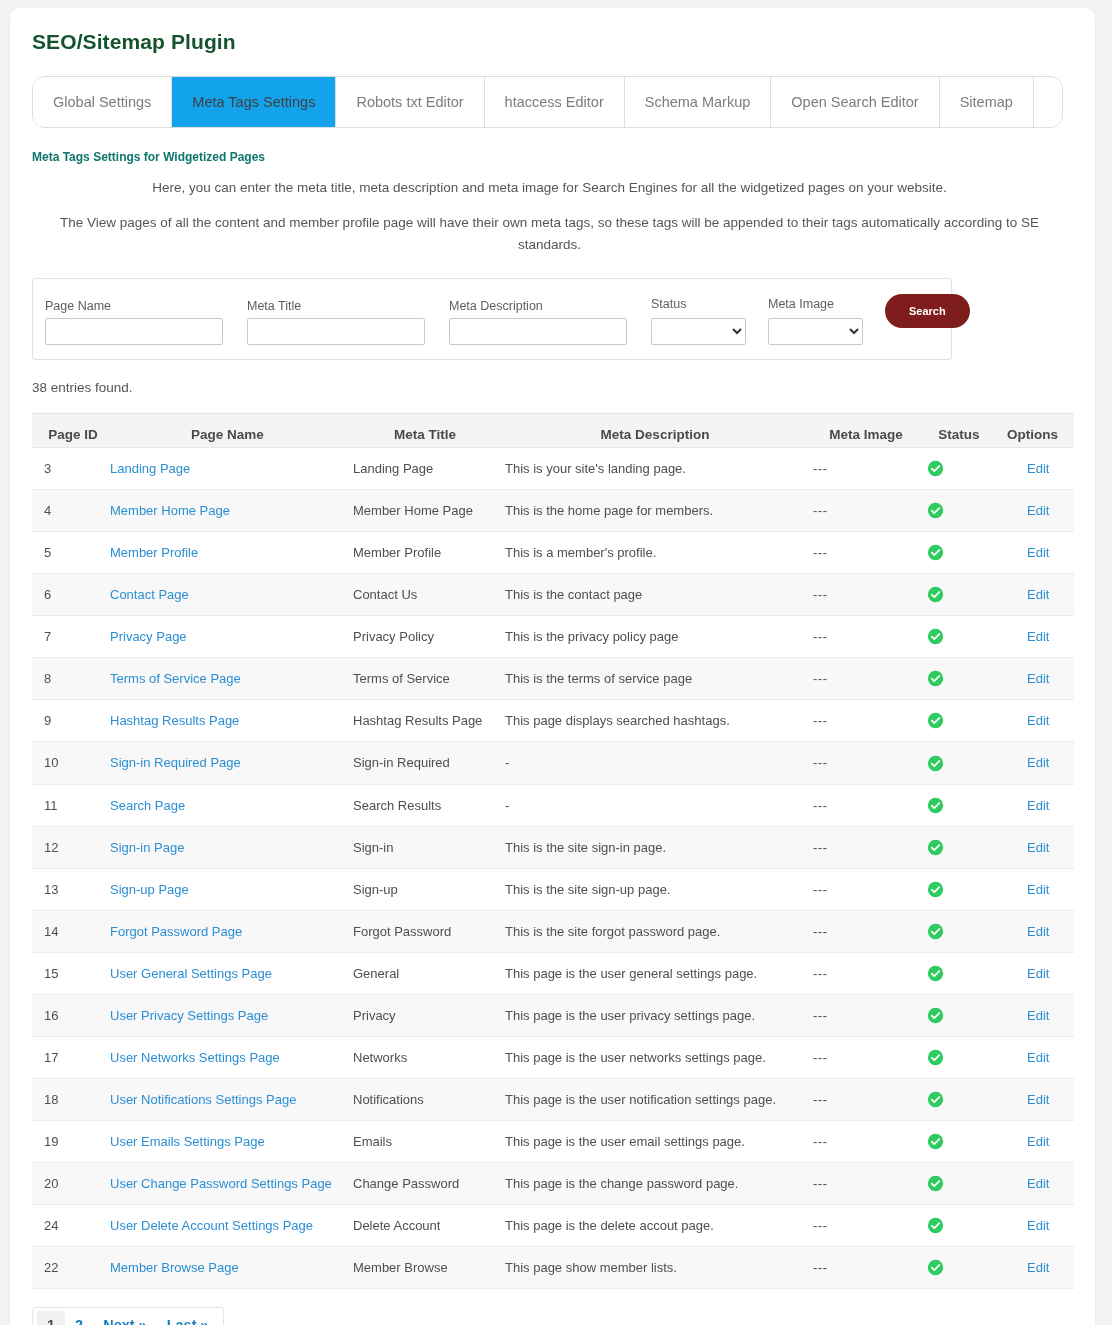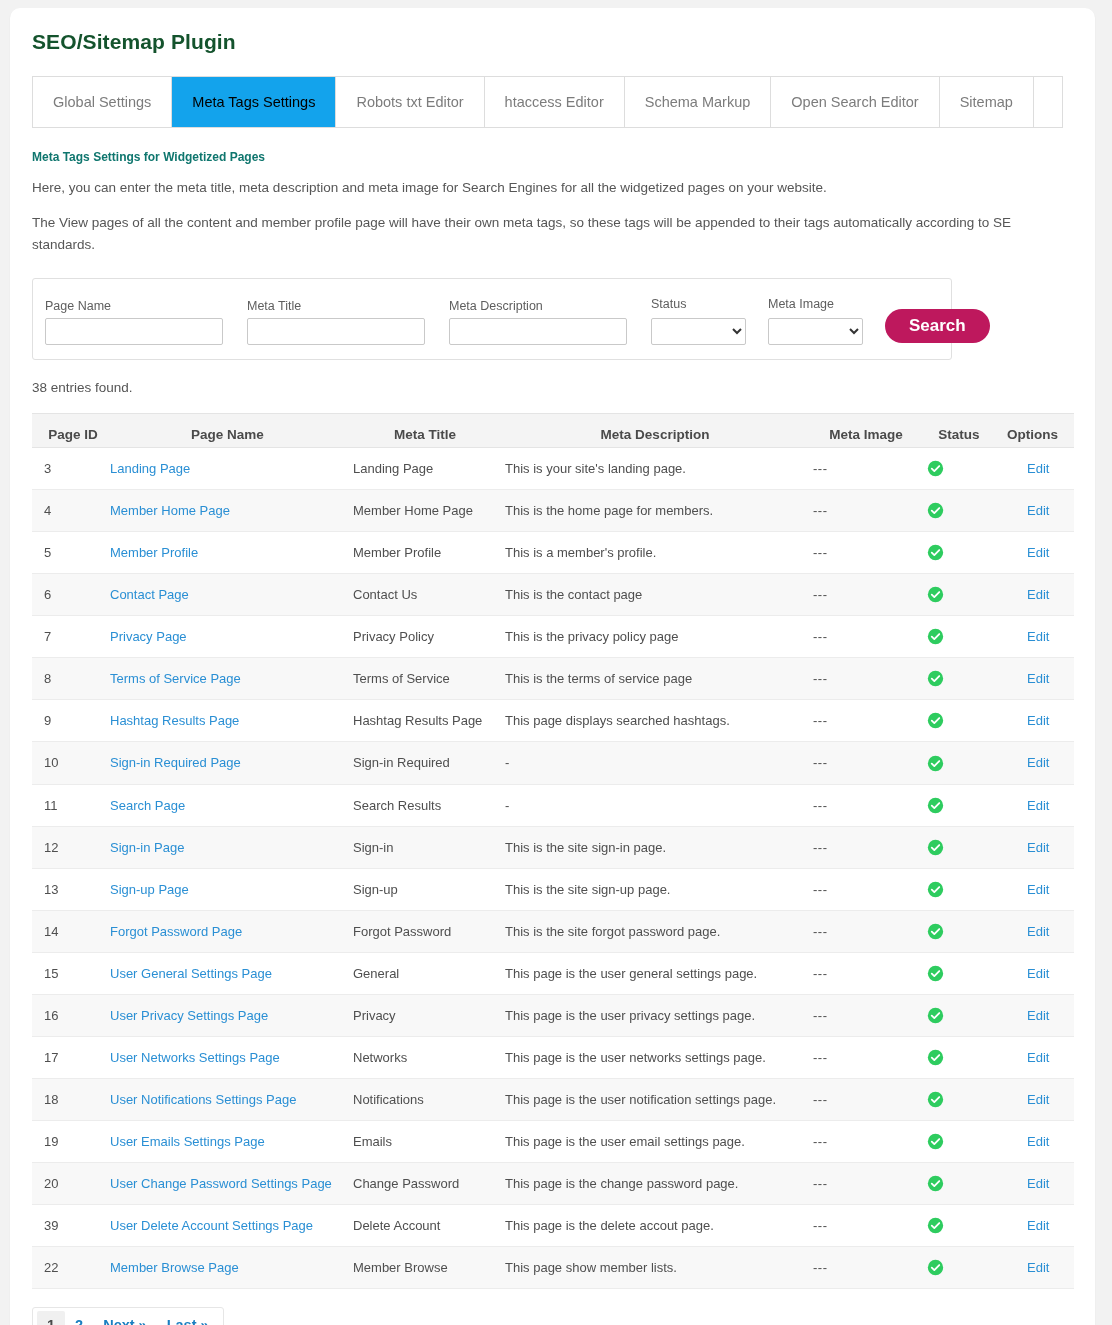--- a/index.html
+++ b/index.html
@@ -33,38 +33,38 @@
     font-weight: bold;
     color: #14532d;
     letter-spacing: 0.1px;
   }
 
   
   .tabs {
     display: flex;
     margin: 22px 32px 0 22px;
     border: 1px solid #dddddd;
-    border-radius: 0;
+    border-radius: 13px;
     overflow: hidden;
     background: #ffffff;
   }
   .tab {
     padding: 0 20px;
     height: 50px;
     line-height: 50px;
     font-size: 14.5px;
     color: #7c7c7c;
     border-right: 1px solid #dddddd;
     white-space: nowrap;
     cursor: pointer;
     background: #ffffff;
   }
   .tab.active {
     background: #13a3ec;
-    color: #000000;
+    color: #404040;
   }
   .tab.filler {
     flex: 1 1 auto;
     border-right: none;
     padding: 0;
     min-width: 28px;
   }
 
   
   .section-head {
@@ -72,20 +72,21 @@
     font-size: 12px;
     font-weight: bold;
     color: #0f766e;
   }
   .intro-p {
     margin: 13px 22px 0 22px;
     font-size: 13.5px;
     color: #565656;
     line-height: 22px;
     max-width: 1035px;
+    text-align: center;
   }
 
   
   .search-panel {
     margin: 22px 22px 0 22px;
     border: 1px solid #e0e0e0;
     border-radius: 3px;
     background: #ffffff;
     padding: 16px 14px 14px 12px;
     display: flex;
@@ -121,31 +122,31 @@
     border: 1px solid #c9c9c9;
     border-radius: 2px;
     background: #fff;
     font-size: 13px;
     color: #333;
     font-family: "Liberation Sans", sans-serif;
     outline: none;
   }
   .field.lifted .field-label { margin-bottom: 7px; }
   .search-btn {
-    background: #be185d;
+    background: #7f1d1d;
     color: #ffffff;
     border: none;
     border-radius: 20px;
     height: 34px;
     padding: 0 24px;
-    font-size: 17px;
+    font-size: 11px;
     font-weight: bold;
     cursor: pointer;
     font-family: "Liberation Sans", sans-serif;
-    margin-bottom: 2px;
+    margin-bottom: 17px;
   }
 
   
   .entries-found {
     margin: 20px 22px 0 22px;
     font-size: 13.5px;
     color: #555555;
   }
 
   
@@ -507,21 +508,21 @@
           <td class="col-title">Change Password</td>
           <td class="col-desc">This page is the change password page.</td>
           <td class="col-image dash">---</td>
           <td class="col-status"><span class="status-ok"><svg viewBox="0 0 20 20" width="17" height="17" aria-hidden="true">
                 <circle cx="10" cy="10" r="9" fill="#2ecc5f"></circle>
                 <path d="M5.6 10.2 L8.6 13.1 L14.4 7.1" stroke="#ffffff" stroke-width="2.1" fill="none" stroke-linecap="round" stroke-linejoin="round"></path>
               </svg></span></td>
           <td class="col-opts"><a class="edit-link">Edit</a></td>
         </tr>
         <tr>
-          <td class="col-id">39</td>
+          <td class="col-id">24</td>
           <td class="col-name"><a class="row-link">User Delete Account Settings Page</a></td>
           <td class="col-title">Delete Account</td>
           <td class="col-desc">This page is the delete accout page.</td>
           <td class="col-image dash">---</td>
           <td class="col-status"><span class="status-ok"><svg viewBox="0 0 20 20" width="17" height="17" aria-hidden="true">
                 <circle cx="10" cy="10" r="9" fill="#2ecc5f"></circle>
                 <path d="M5.6 10.2 L8.6 13.1 L14.4 7.1" stroke="#ffffff" stroke-width="2.1" fill="none" stroke-linecap="round" stroke-linejoin="round"></path>
               </svg></span></td>
           <td class="col-opts"><a class="edit-link">Edit</a></td>
         </tr>

